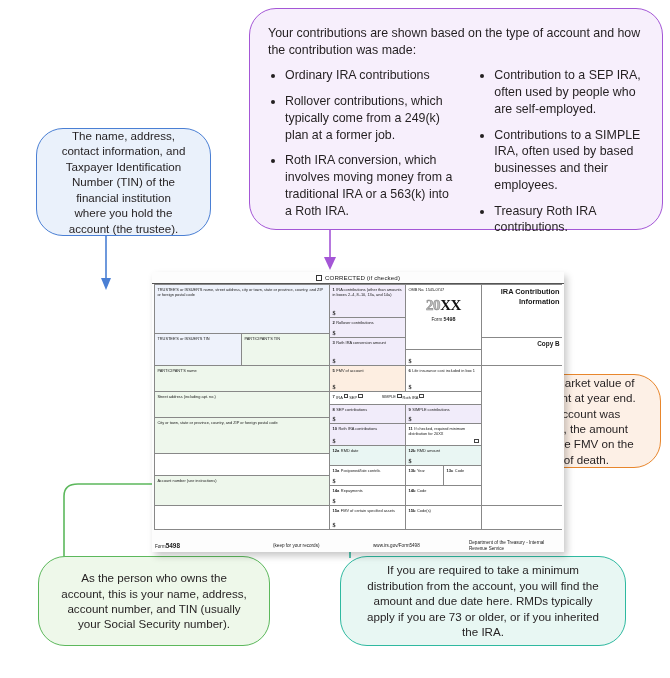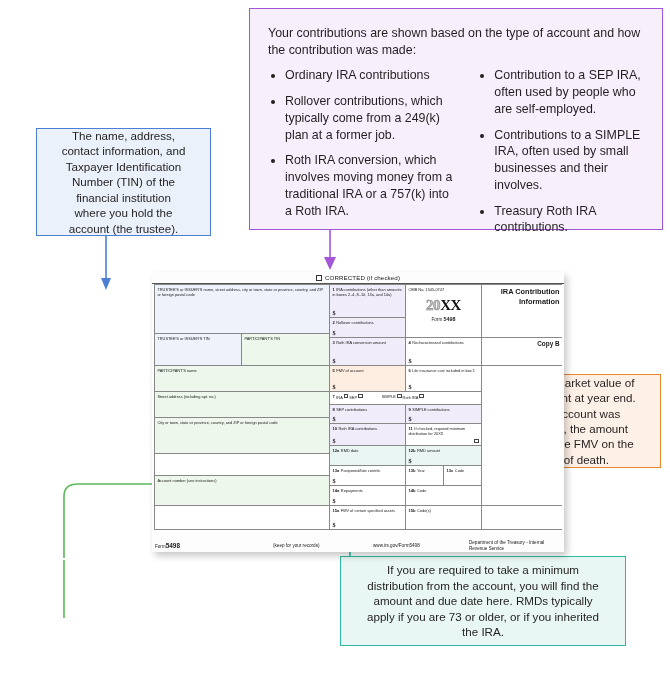--- a/index.html
+++ b/index.html
@@ -18,20 +18,21 @@
   .callout {
     position: absolute;
     border-width: 1.5px;
     border-style: solid;
     text-align: center;
     line-height: 1.33;
     display: flex;
     align-items: center;
     justify-content: center;
     padding: 8px 10px;
+    border-radius: 27px;
   }
   .callout p { margin:12px; }
 
   #callout-blue {
     left: 36px; top: 128px; width: 175px; height: 108px;
     background: #eaf1fb; border-color: #4a7fd4;
     font-size: 11.6px;
   }
   #callout-purple {
     left: 249px; top: 8px; width: 414px; height: 222px;
@@ -150,34 +151,37 @@
   <div class="callout" id="callout-blue">
     <p>The name, address, contact information, and Taxpayer Identification Number (TIN) of the financial institution where you hold the account (the trustee).</p>
   </div>
 
   <div class="callout" id="callout-purple">
     <p class="intro">Your contributions are shown based on the type of account and how the contribution was made:</p>
     <div class="bullet-cols">
       <ul class="col-a">
         <li>Ordinary IRA contributions</li>
         <li>Rollover contributions, which typically come from a 249(k) plan at a former job.</li>
-        <li>Roth IRA conversion, which involves moving money from a traditional IRA or a 757(k) into a Roth IRA.</li>
+        <li>Roth IRA conversion, which involves moving money from a traditional IRA or a 563(k) into a Roth IRA.</li>
       </ul>
       <ul class="col-b">
         <li>Contribution to a SEP IRA, often used by people who are self-employed.</li>
-        <li>Contributions to a SIMPLE IRA, often used by small businesses and their involves.</li>
+        <li>Contributions to a SIMPLE IRA, often used by based businesses and their employees.</li>
         <li>Treasury Roth IRA contributions.</li>
       </ul>
     </div>
   </div>
 
   <div class="callout" id="callout-orange">
     <p>The fair market value of the account at year end. If the account was inherited, the amount may be the FMV on the date of death.</p>
   </div>
 
+  <div class="callout" id="callout-green">
+    <p>As the person who owns the account, this is your name, address, account number, and TIN (usually your Social Security number).</p>
+  </div>
 
   <div class="callout" id="callout-teal">
     <p>If you are required to take a minimum distribution from the account, you will find the amount and due date here. RMDs typically apply if you are 73 or older, or if you inherited the IRA.</p>
   </div>
 
   <div id="tax-form">
 
     <div class="corrected">
       <span class="chk"></span>
       <span>CORRECTED (if checked)</span>
@@ -229,21 +233,21 @@
 
       <div class="cell bx-white" style="left:254px; top:54px; width:76px; height:28px;">
         <span class="num">4</span><span class="lbl">Recharacterized contributions</span>
         <span class="dollar">$</span>
       </div>
       <div class="cell bx-white" style="left:254px; top:82px; width:76px; height:26px;">
         <span class="num">6</span><span class="lbl">Life insurance cost included in box 1</span>
         <span class="dollar">$</span>
       </div>
 
-      <div class="cell bx-white" style="left:254px; top:0; width:76px; height:54px; border-top:.7px solid #888;">
+      <div class="cell bx-white" style="left:254px; top:0; width:76px; height:66px; border-top:.7px solid #888;">
         <span class="lbl">OMB No. 1545-0747</span>
         <div class="year-box" style="left:0; right:0; top:13px;">
           <span class="yearnum"><span class="yr20">20</span><span class="yrxx">XX</span></span>
           <div class="formno">
             <span>Form</span>
             <b>5498</b>
           </div>
         </div>
       </div>
 

